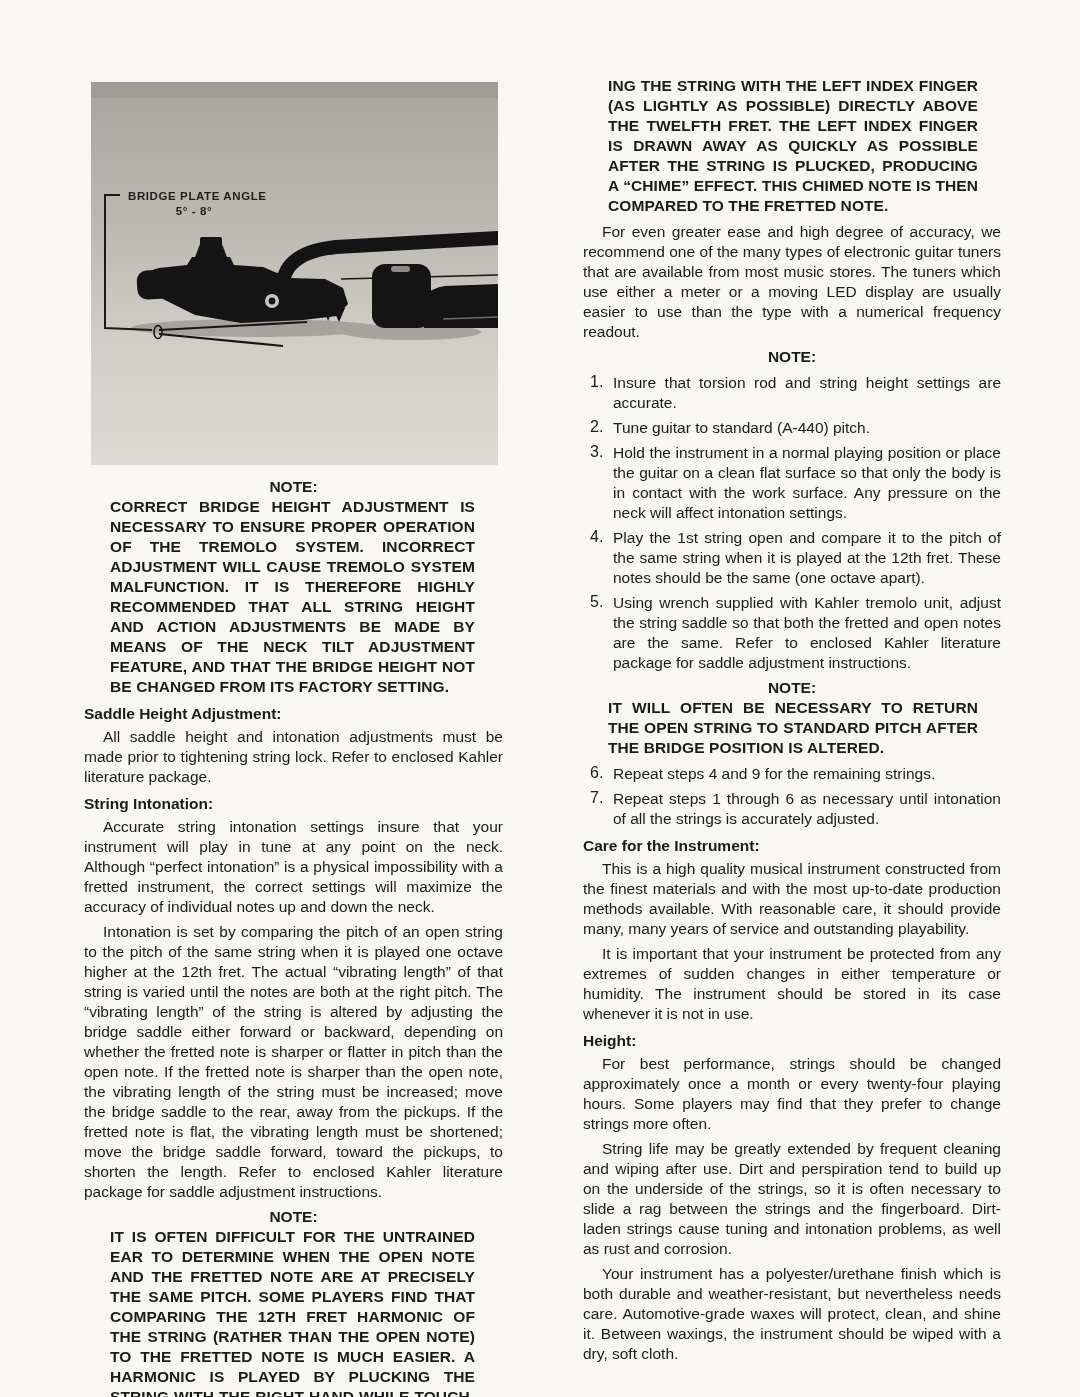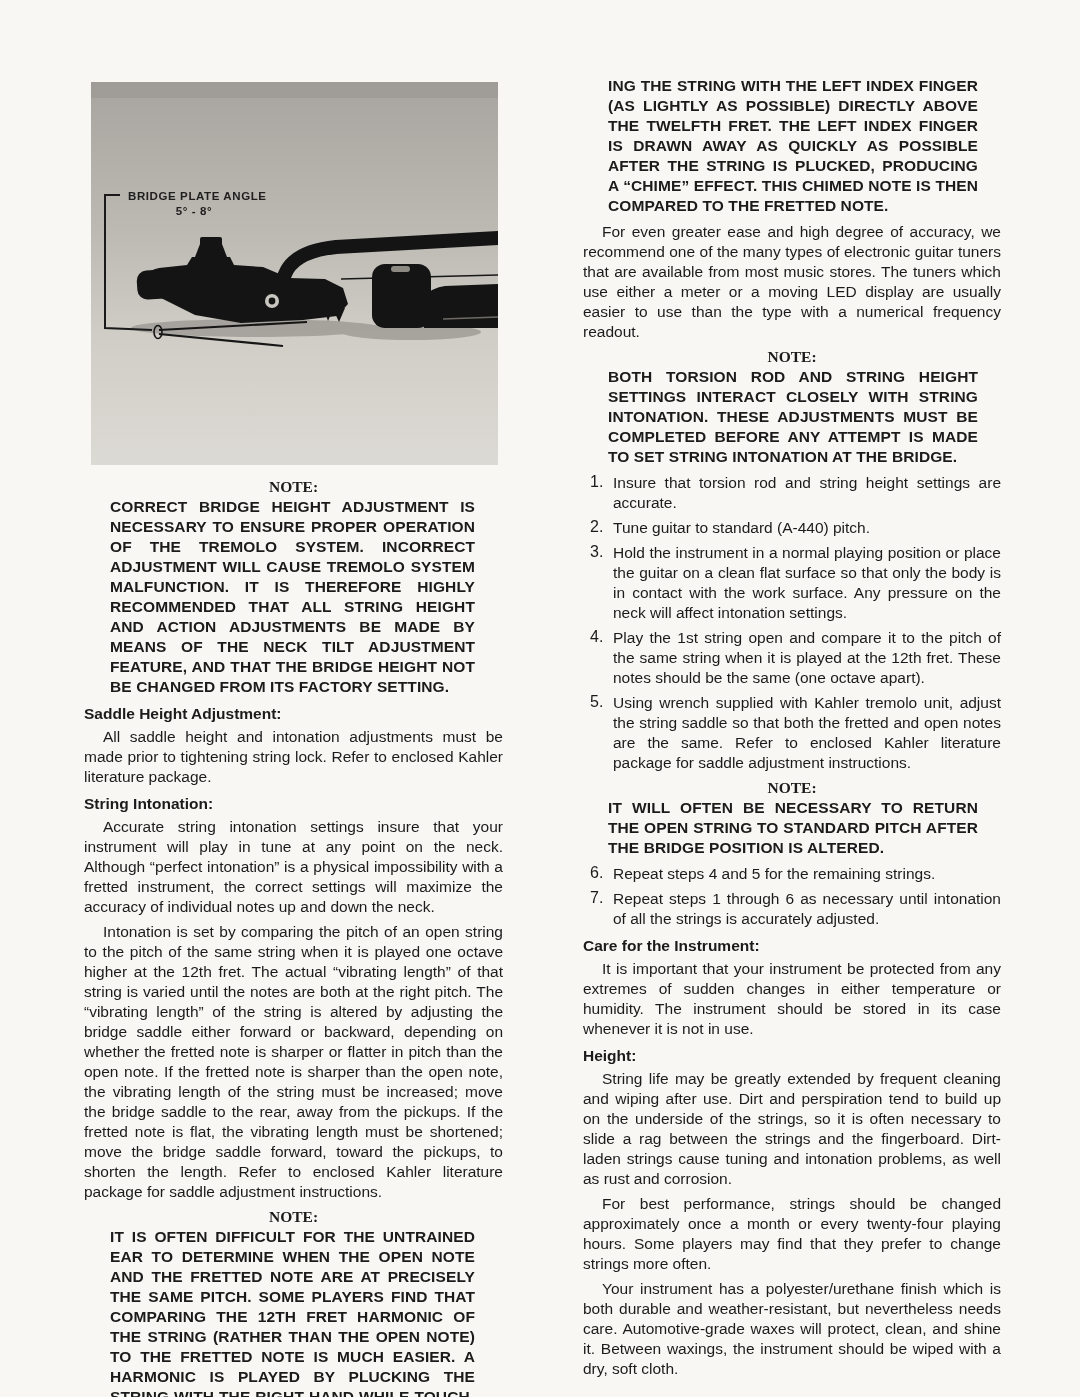--- a/index.html
+++ b/index.html
@@ -36,21 +36,21 @@
   }
   p { text-align: justify; margin: 0 0 5px 0; }
   p.indent { text-indent: 19px; }
 
   h3 {
     font-weight: bold;
     margin: 7px 0 3px 0;
   }
 
   .note-block { margin: 4px 0 6px 0; }
-  .note-heading { font-weight: bold; text-align: center; margin: 2px 0 0 0; font-family: Liberation Serif, serif; }
+  .note-heading { font-weight: bold; text-align: center; margin: 2px 0 0 0; }
   .note-body {
     font-weight: bold;
     text-align: justify;
     letter-spacing: 0.1px;
   }
   .col-left  .note-inset { margin-left: 26px; margin-right: 28px; }
   .col-right .note-inset { margin-left: 25px; margin-right: 23px; }
   .justify-last { text-align-last: justify; }
 
   .note-cont { margin-bottom: 6px; }
@@ -138,21 +138,20 @@
   </div>
 
   <div class="col col-right">
 
     <div class="note-body note-inset note-cont">ING THE STRING WITH THE LEFT INDEX FINGER (AS LIGHTLY AS POSSIBLE) DIRECTLY ABOVE THE TWELFTH FRET. THE LEFT INDEX FINGER IS DRAWN AWAY AS QUICKLY AS POSSIBLE AFTER THE STRING IS PLUCKED, PRODUCING A “CHIME” EFFECT. THIS CHIMED NOTE IS THEN COMPARED TO THE FRETTED NOTE.</div>
 
     <p class="indent">For even greater ease and high degree of accuracy, we recommend one of the many types of electronic guitar tuners that are available from most music stores. The tuners which use either a meter or a moving LED display are usually easier to use than the type with a numerical frequency readout.</p>
 
     <div class="note-block">
       <div class="note-heading">NOTE:</div>
-      <div class="note-body note-inset">BOTH TORSION ROD AND STRING HEIGHT SETTINGS INTERACT CLOSELY WITH STRING INTONATION. THESE ADJUSTMENTS MUST BE COMPLETED BEFORE ANY ATTEMPT IS MADE TO SET STRING INTONATION AT THE BRIDGE.</div>
     </div>
 
     <div class="steps">
       <div class="step">
         <span class="step-num">1.</span>
         <span class="step-text">Insure that torsion rod and string height settings are accurate.</span>
       </div>
       <div class="step">
         <span class="step-num">2.</span>
         <span class="step-text">Tune guitar to standard (A-440) pitch.</span>
@@ -172,32 +171,33 @@
     </div>
 
     <div class="note-block">
       <div class="note-heading">NOTE:</div>
       <div class="note-body note-inset">IT WILL OFTEN BE NECESSARY TO RETURN THE OPEN STRING TO STANDARD PITCH AFTER THE BRIDGE POSITION IS ALTERED.</div>
     </div>
 
     <div class="steps">
       <div class="step">
         <span class="step-num">6.</span>
-        <span class="step-text">Repeat steps 4 and 5 for the remaining strings.</span>
+        <span class="step-text">Repeat steps 4 and 9 for the remaining strings.</span>
       </div>
       <div class="step">
         <span class="step-num">7.</span>
         <span class="step-text">Repeat steps 1 through 6 as necessary until intonation of all the strings is accurately adjusted.</span>
       </div>
     </div>
 
     <h3>Care for the Instrument:</h3>
+    <p class="indent">This is a high quality musical instrument constructed from the finest materials and with the most up-to-date production methods available. With reasonable care, it should provide many, many years of service and outstanding playability.</p>
 
     <p class="indent">It is important that your instrument be protected from any extremes of sudden changes in either temperature or humidity. The instrument should be stored in its case whenever it is not in use.</p>
 
     <h3>Height:</h3>
+    <p class="indent">For best performance, strings should be changed approximately once a month or every twenty-four playing hours. Some players may find that they prefer to change strings more often.</p>
     <p class="indent">String life may be greatly extended by frequent cleaning and wiping after use. Dirt and perspiration tend to build up on the underside of the strings, so it is often necessary to slide a rag between the strings and the fingerboard. Dirt-laden strings cause tuning and intonation problems, as well as rust and corrosion.</p>
-    <p class="indent">For best performance, strings should be changed approximately once a month or every twenty-four playing hours. Some players may find that they prefer to change strings more often.</p>
 
     <p class="indent">Your instrument has a polyester/urethane finish which is both durable and weather-resistant, but nevertheless needs care. Automotive-grade waxes will protect, clean, and shine it. Between waxings, the instrument should be wiped with a dry, soft cloth.</p>
   </div>
 
 </div>
 
 </body></html>

